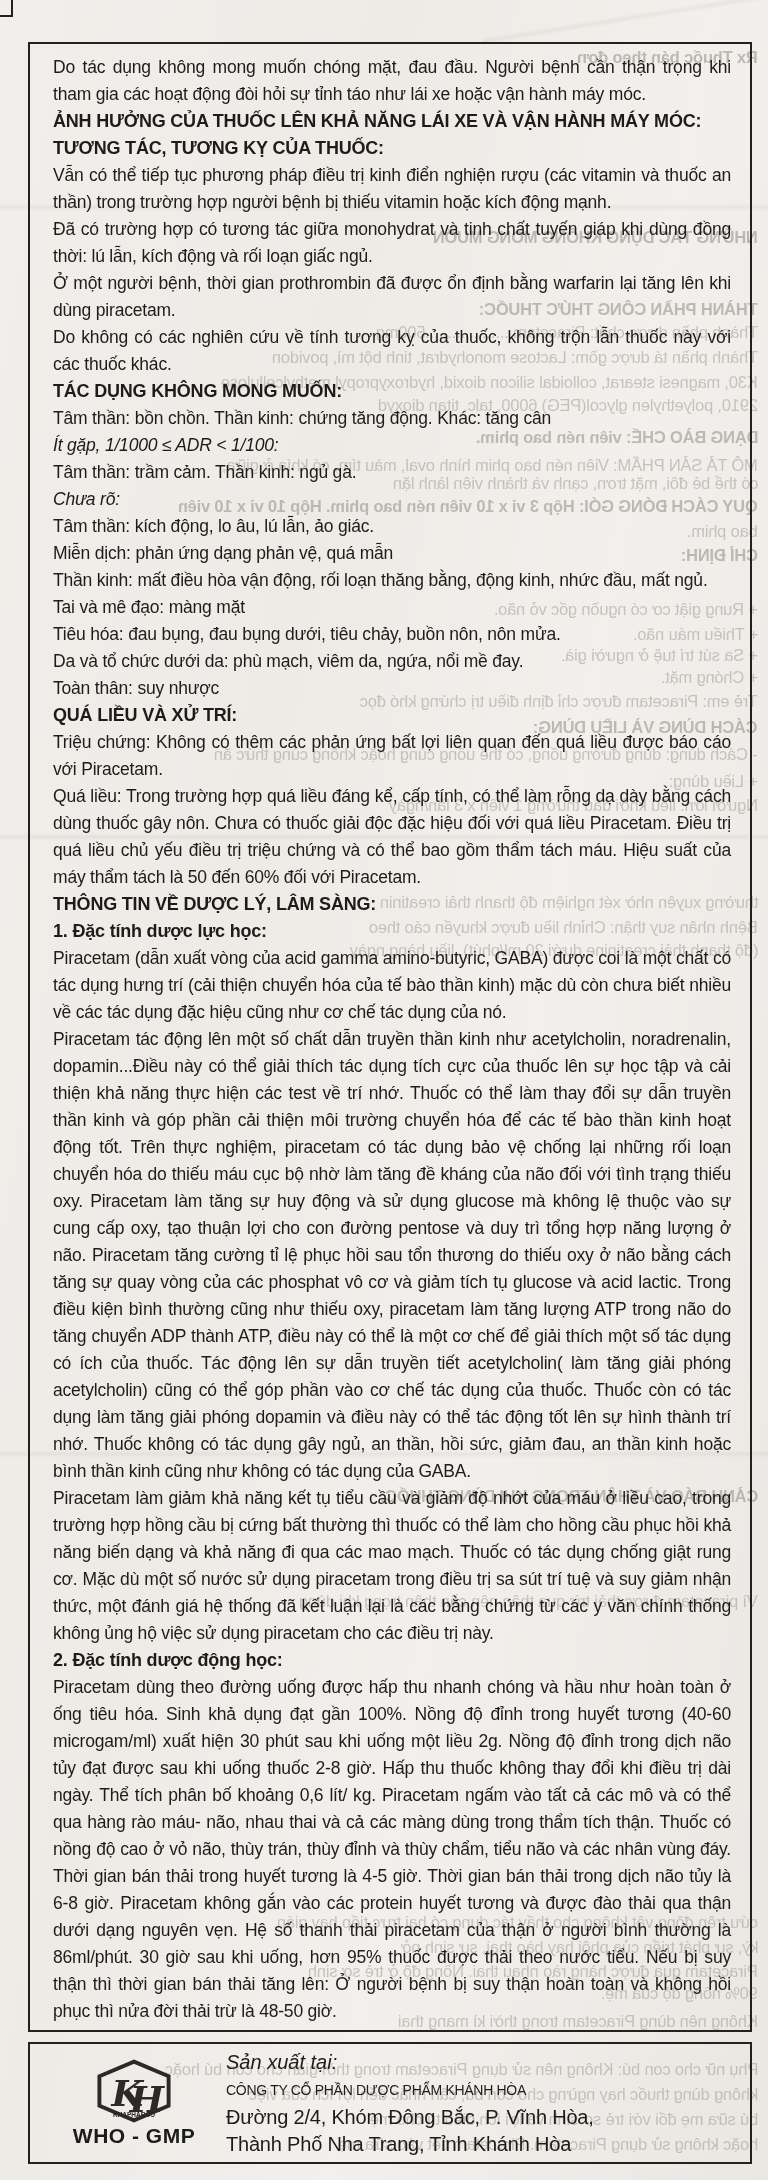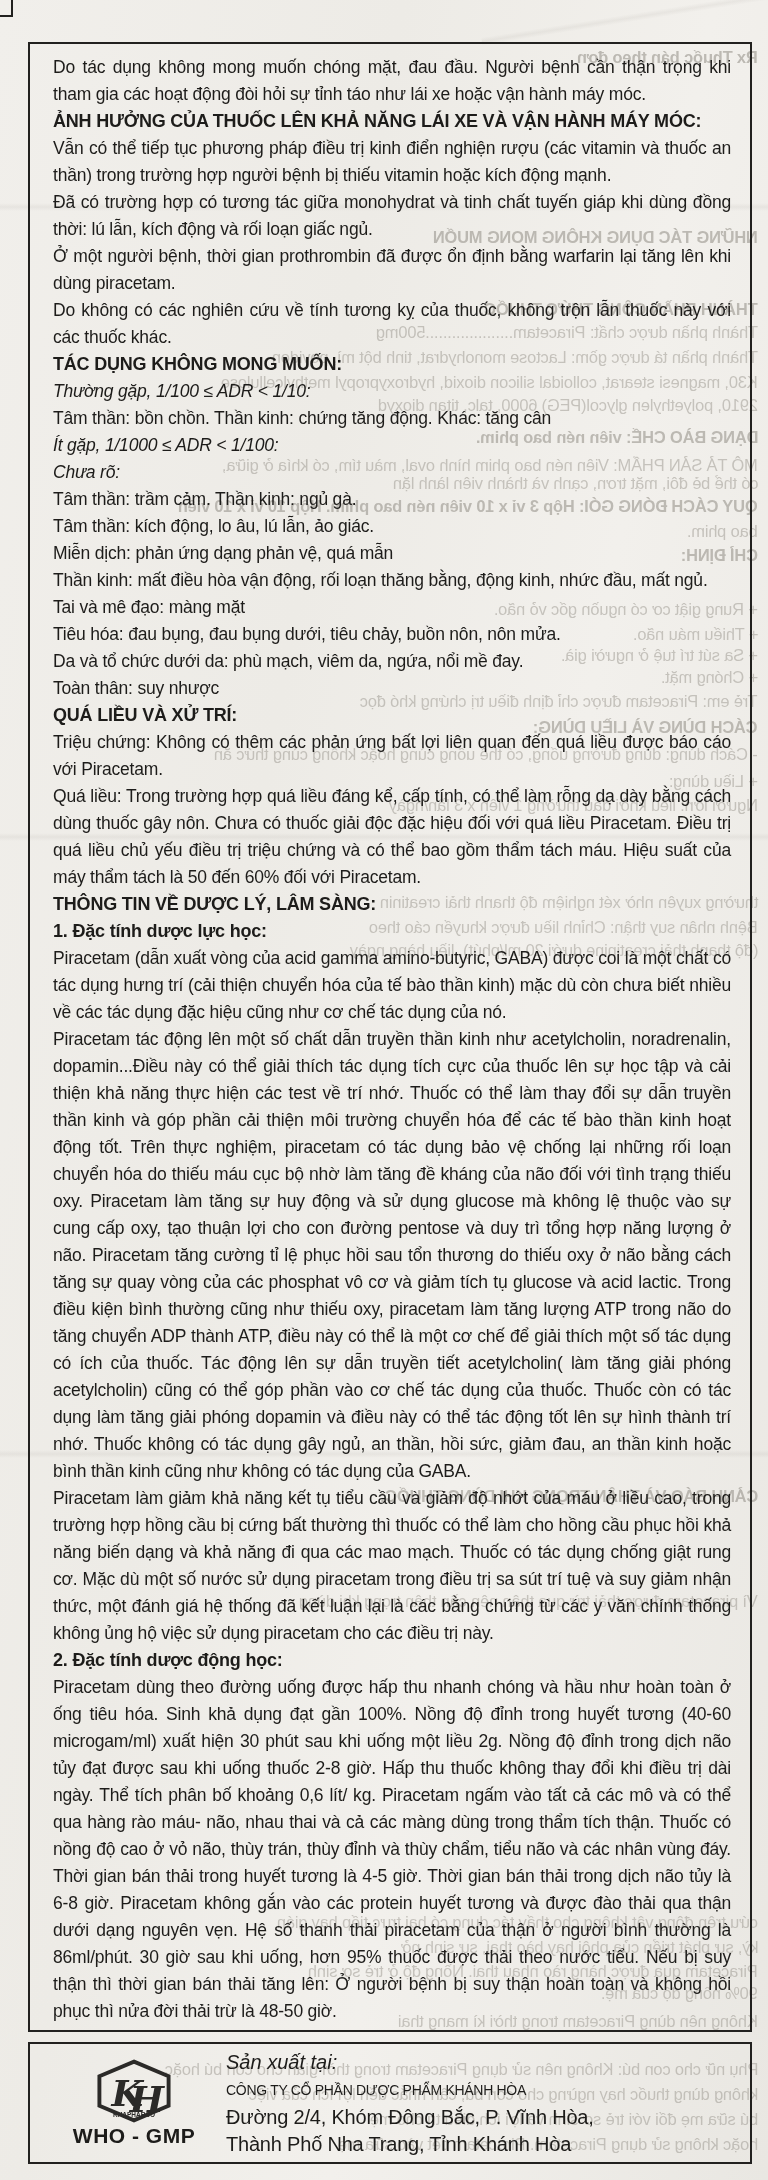--- a/index.html
+++ b/index.html
@@ -100,30 +100,30 @@
   <div class="crease" style="top:833px"></div>
   <div class="crease" style="top:1450px"></div>
   <div class="crease diag" style="top:14px"></div>
 
   <div class="corner-frag"></div>
 
   <div class="main-box">
     <div class="content">
         <div class="blk p">Do tác dụng không mong muốn chóng mặt, đau đầu. Người bệnh cần thận trọng khi tham gia các hoạt động đòi hỏi sự tỉnh táo như lái xe hoặc vận hành máy móc.</div>
         <div class="blk h">ẢNH HƯỞNG CỦA THUỐC LÊN KHẢ NĂNG LÁI XE VÀ VẬN HÀNH MÁY MÓC:</div>
+        <div class="blk h">TƯƠNG TÁC, TƯƠNG KỴ CỦA THUỐC:</div>
         <div class="blk p">Vẫn có thể tiếp tục phương pháp điều trị kinh điển nghiện rượu (các vitamin và thuốc an thần) trong trường hợp người bệnh bị thiếu vitamin hoặc kích động mạnh.</div>
         <div class="blk p">Đã có trường hợp có tương tác giữa monohydrat và tinh chất tuyến giáp khi dùng đồng thời: lú lẫn, kích động và rối loạn giấc ngủ.</div>
         <div class="blk p">Ở một người bệnh, thời gian prothrombin đã được ổn định bằng warfarin lại tăng lên khi dùng piracetam.</div>
         <div class="blk p">Do không có các nghiên cứu về tính tương kỵ của thuốc, không trộn lẫn thuốc này với các thuốc khác.</div>
         <div class="blk h">TÁC DỤNG KHÔNG MONG MUỐN:</div>
-        <div class="blk it">Thường gặp, 1/100 ≤ ADR &lt; 1/10:</div>
         <div class="blk p">Tâm thần: bồn chồn. Thần kinh: chứng tăng động. Khác: tăng cân</div>
         <div class="blk it">Ít gặp, 1/1000 ≤ ADR &lt; 1/100:</div>
+        <div class="blk p">Tâm thần: trầm cảm. Thần kinh: ngủ gà.</div>
         <div class="blk it">Chưa rõ:</div>
-        <div class="blk p">Tâm thần: trầm cảm. Thần kinh: ngủ gà.</div>
         <div class="blk p">Tâm thần: kích động, lo âu, lú lẫn, ảo giác.</div>
         <div class="blk p">Miễn dịch: phản ứng dạng phản vệ, quá mẫn</div>
         <div class="blk p">Thần kinh: mất điều hòa vận động, rối loạn thăng bằng, động kinh, nhức đầu, mất ngủ.</div>
         <div class="blk p">Tai và mê đạo: màng mặt</div>
         <div class="blk p">Tiêu hóa: đau bụng, đau bụng dưới, tiêu chảy, buồn nôn, nôn mửa.</div>
         <div class="blk p">Da và tổ chức dưới da: phù mạch, viêm da, ngứa, nổi mề đay.</div>
         <div class="blk p">Toàn thân: suy nhược</div>
         <div class="blk h">QUÁ LIỀU VÀ XỬ TRÍ:</div>
         <div class="blk p">Triệu chứng: Không có thêm các phản ứng bất lợi liên quan đến quá liều được báo cáo với Piracetam.</div>
         <div class="blk p">Quá liều: Trong trường hợp quá liều đáng kể, cấp tính, có thể làm rỗng dạ dày bằng cách dùng thuốc gây nôn. Chưa có thuốc giải độc đặc hiệu đối với quá liều Piracetam. Điều trị quá liều chủ yếu điều trị triệu chứng và có thể bao gồm thẩm tách máu. Hiệu suất của máy thẩm tách là 50 đến 60% đối với Piracetam.</div>

